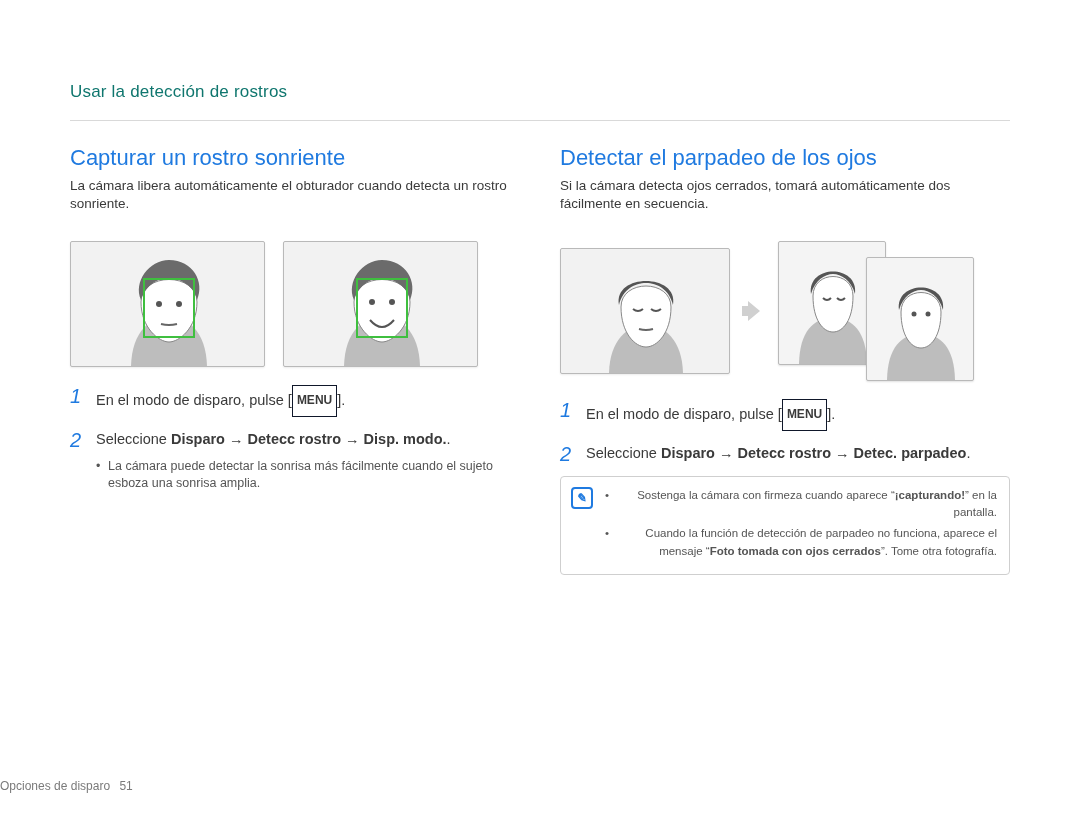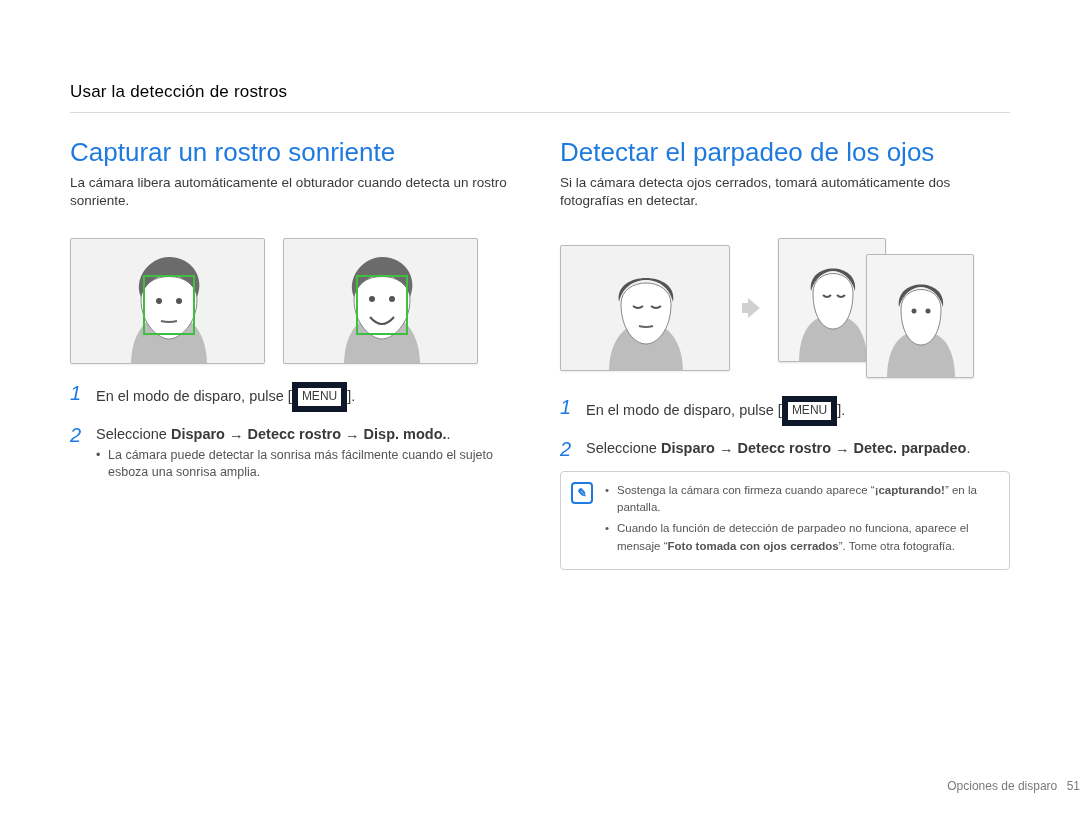--- a/index.html
+++ b/index.html
@@ -1,54 +1,54 @@
 <!DOCTYPE html>
 <html><head>
 <meta charset="utf-8">
 <style>
   * { box-sizing: border-box; margin: 0; padding: 0; }
   html, body { width: 1080px; height: 815px; background: #fff; font-family: Arial, Helvetica, sans-serif; color: #3a3a3a; }
   .page { padding: 82px 70px 0 70px; position: relative; height: 100%; }
-  .breadcrumb { color: #000000; font-size: 17px; font-weight: 300; letter-spacing: .2px; border-bottom: 1px solid #d9d9d9; padding-bottom: 10px; margin-bottom: 24px; }
+  .breadcrumb { color: #0f766e; font-size: 17px; font-weight: 300; letter-spacing: .2px; border-bottom: 1px solid #d9d9d9; padding-bottom: 18px; margin-bottom: 24px; }
   .cols { display: flex; gap: 40px; }
   .col { flex: 1 1 0; }
-  .h2 { color: #1f7ae0; font-size: 26px; font-weight: 400; margin-bottom: 6px; }
+  .h2 { color: #1f7ae0; font-size: 22px; font-weight: 400; margin-bottom: 6px; }
   .lead { font-size: 13.5px; line-height: 1.35; color: #3a3a3a; margin-bottom: 28px; }
 
   .imgrow { display: flex; gap: 18px; align-items: center; margin: 6px 0 18px 0; }
   .figure { width: 195px; height: 126px; background: #f2f2f2; border: 1px solid #b9b9b9; border-radius: 2px; position: relative; box-shadow: 0 1px 2px rgba(0,0,0,.08); overflow: hidden; }
   .facebox { position: absolute; border: 2px solid #3fbf3f; }
 
   .smallfig { width: 108px; height: 124px; background: #f4f4f4; border: 1px solid #b9b9b9; border-radius: 2px; position: relative; box-shadow: 0 1px 2px rgba(0,0,0,.12); overflow: hidden; }
   .stack { position: relative; width: 196px; height: 140px; }
   .stack .smallfig:first-child { position: absolute; left: 0; top: 0; }
   .stack .smallfig:last-child { position: absolute; left: 88px; top: 16px; }
 
   .arrow { width: 0; height: 0; border-top: 10px solid transparent; border-bottom: 10px solid transparent; border-left: 12px solid #d0d0d0; }
   .arrow::before { content:""; position:absolute; margin-left:-18px; margin-top:-5px; width:6px; height:10px; background:#d0d0d0; }
   .arrow-wrap{ position:relative; display:flex; align-items:center; }
 
   .steps { list-style: none; margin-top: 8px; }
   .step { display: flex; gap: 10px; margin-bottom: 12px; }
   .num { color: #1f7ae0; font-size: 20px; font-style: italic; font-weight: 400; min-width: 16px; line-height: 1; padding-top: 1px; }
   .steptext { font-size: 14.5px; line-height: 1.45; }
-  .menu-chip { display: inline-block; border: 6px solid #0f172a; padding: 0 4px; font-weight: 400; font-size: 12px; vertical-align: 1px; }
+  .menu-chip { display: inline-block; border: 1px solid #0f172a; padding: 6px 4px; font-weight: 700; font-size: 12px; vertical-align: 1px; }
   .b { font-weight: 700; }
-  .sub { list-style: none; margin-top: 2px; }
+  .sub { list-style: none; margin-top: 8px; }
   .sub li { position: relative; padding-left: 12px; font-size: 12.5px; color: #555; line-height: 1.4; }
   .sub li::before { content: "•"; position: absolute; left: 0; top: 0; }
 
   .notebox { border: 1px solid #cfcfcf; border-radius: 4px; padding: 10px 12px 10px 44px; position: relative; margin-top: 12px; }
   .note-icon { position: absolute; left: 10px; top: 10px; width: 22px; height: 22px; border: 2px solid #1f7ae0; border-radius: 4px; display:flex; align-items:center; justify-content:center; color:#1f7ae0; font-weight:700; font-size:12px; transform: rotate(0deg); }
   .note-icon span{ transform: skewX(-8deg); }
   .notebox ul { list-style:none; }
-  .notebox li { position: relative; padding-left: 12px; font-size: 11.5px; color: #555; line-height: 1.5; margin-bottom: 4px; }
+  .notebox li { position: relative; padding-left: 12px; font-size: 11.5px; color: #555; line-height: 1.5; margin-bottom: 4px; text-align: right; }
   .notebox li::before { content:"•"; position:absolute; left:0; }
 
-  .footer { position: absolute; left: 0; right: 0; bottom: 22px; text-align: right; font-size: 12px; color: #7a7a7a; }
+  .footer { position: absolute; left: 0; right: 0; bottom: 22px; text-align: left; font-size: 12px; color: #7a7a7a; }
   .footer .pn { margin-left: 6px; }
 
   
   svg.person { display:block; }
 </style>
 </head>
 <body>
 
 <div class="page">
   <div class="breadcrumb">Usar la detección de rostros</div>
@@ -98,21 +98,21 @@
             <ul class="sub">
               <li>La cámara puede detectar la sonrisa más fácilmente cuando el sujeto esboza una sonrisa amplia.</li>
             </ul>
           </div>
         </li>
       </ol>
     </div>
 
     <div class="col">
       <div class="h2">Detectar el parpadeo de los ojos</div>
-      <div class="lead">Si la cámara detecta ojos cerrados, tomará automáticamente dos fotografías en detectar.</div>
+      <div class="lead">Si la cámara detecta ojos cerrados, tomará automáticamente dos fácilmente en secuencia.</div>
 
       <div class="imgrow">
         <div class="figure" style="width:170px;">
           <svg class="person" width="170" height="126" viewBox="0 0 170 126">
             <path d="M48 126 C48 92 66 76 85 76 C104 76 122 92 122 126 Z" fill="#bdbdbd"></path>
             <path d="M60 58 C60 30 110 30 110 58 C110 84 96 98 85 98 C74 98 60 84 60 58 Z" fill="#fff" stroke="#888"></path>
             <path d="M58 56 C52 24 118 24 112 56 C108 40 96 34 85 34 C74 34 62 40 58 56 Z" fill="#555"></path>
             <path d="M72 60 Q77 64 82 60" stroke="#555" fill="none" stroke-width="2"></path>
             <path d="M90 60 Q95 64 100 60" stroke="#555" fill="none" stroke-width="2"></path>
             <path d="M78 80 Q85 82 92 80" stroke="#666" fill="none" stroke-width="2"></path>

